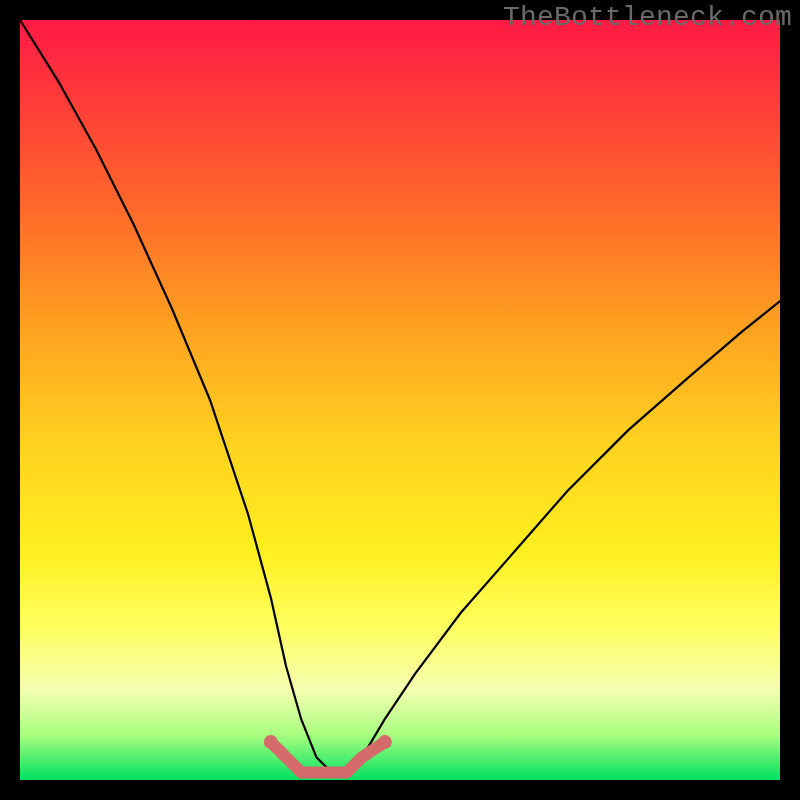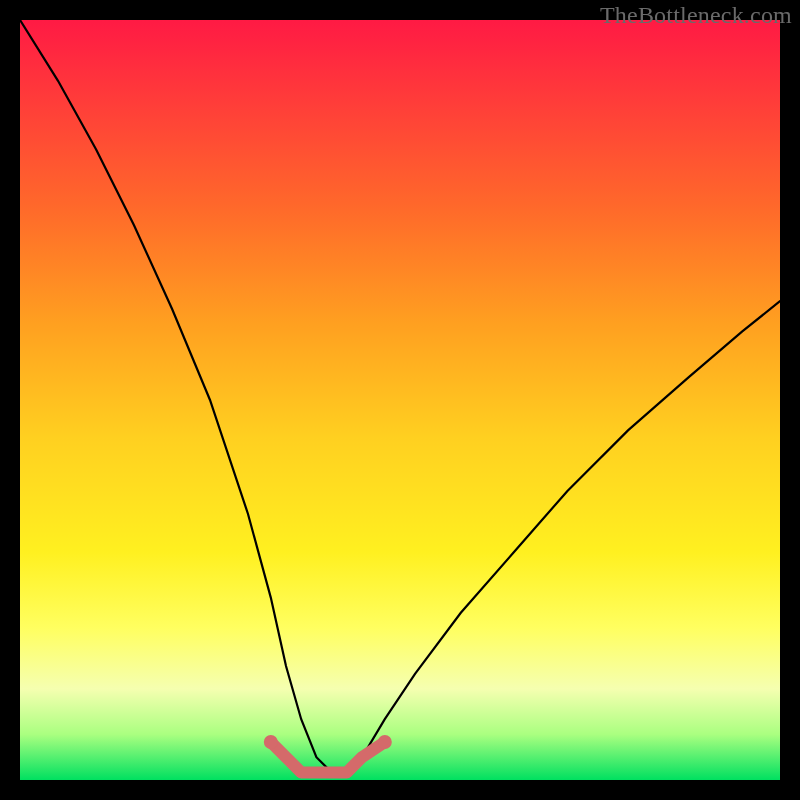--- a/index.html
+++ b/index.html
@@ -32,22 +32,22 @@
     position: absolute;
     left: 0; top: 0;
     width: 760px;
     height: 760px;
     pointer-events: none;
   }
   .watermark {
     position: absolute;
     top: 2px;
     right: 8px;
-    font-family: Liberation Serif, serif;
-    font-size: 24px;
+    font-family: Liberation Mono, monospace;
+    font-size: 28px;
     font-weight: 400;
     color: #6a6a6a;
     letter-spacing: 0.2px;
   }
 </style>
 </head>
 <body>
 
 <div class="frame">
   <div class="plot-area">

